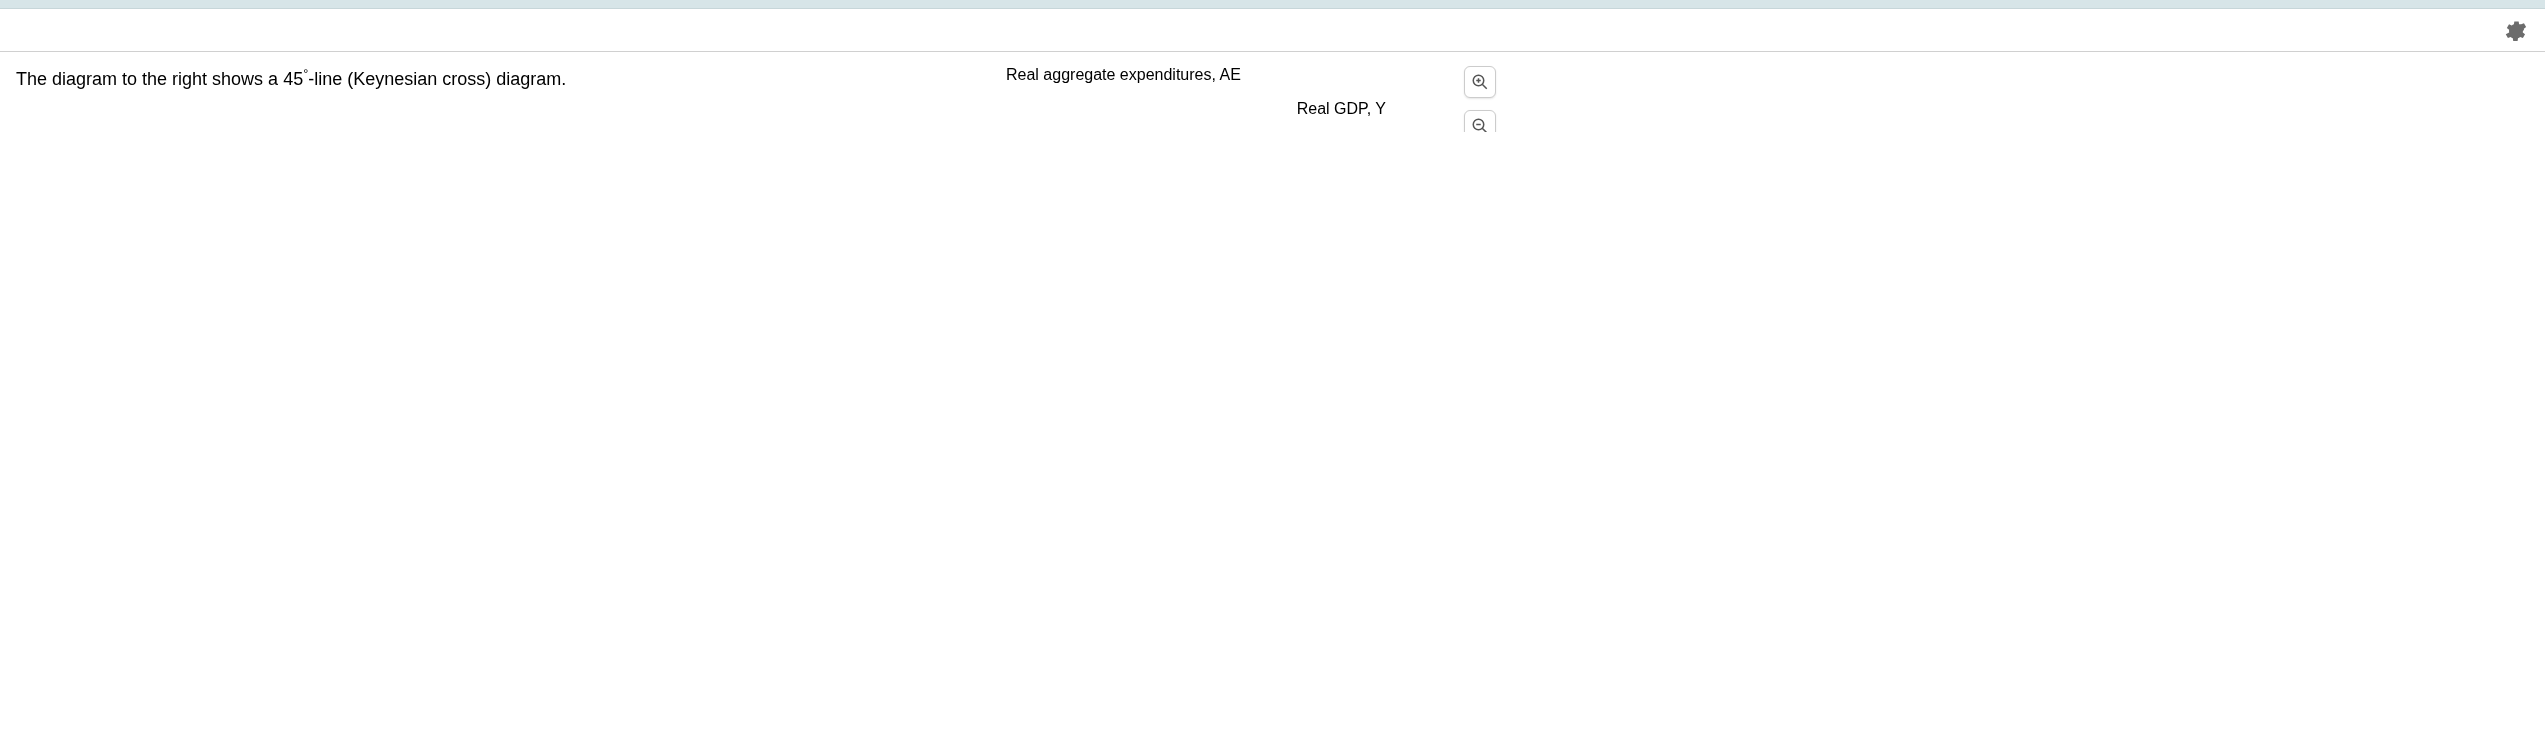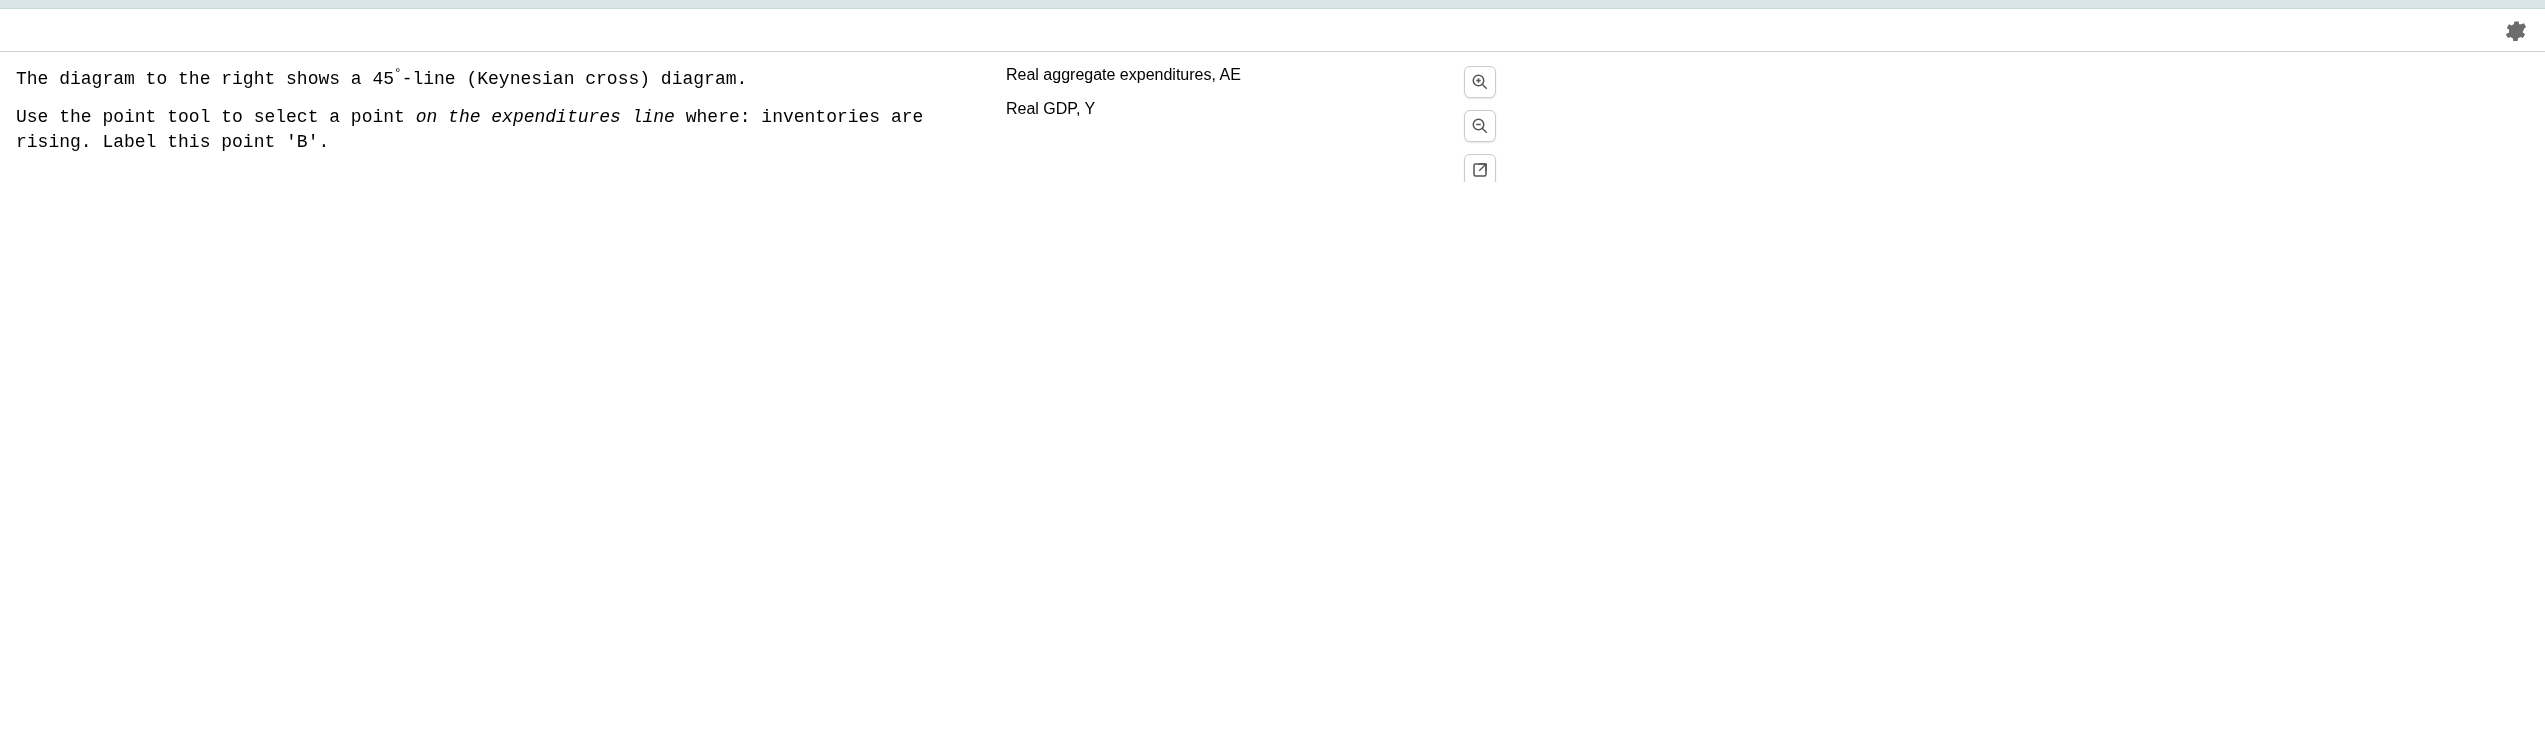--- a/index.html
+++ b/index.html
@@ -29,21 +29,20 @@
     cursor: pointer;
   }
   .content {
     display: flex;
     padding: 14px 16px;
   }
   .left-col {
     flex: 0 0 970px;
     font-size: 18px;
     line-height: 1.35;
-    font-family: Liberation Mono, monospace;
   }
   .left-col p { margin: 0 0 14px 0; }
   .sup { font-size: 0.7em; vertical-align: super; }
   .italic { font-style: italic; }
   .right-col {
     flex: 1;
     position: relative;
     display: flex;
     justify-content: flex-start;
     padding-left: 20px;
@@ -56,21 +55,21 @@
     font-size: 16px;
     margin-bottom: 16px;
   }
   .plot-box {
     position: relative;
     width: 380px;
     height: 380px;
     cursor: crosshair;
   }
   .x-label {
-    text-align: left;
+    text-align: right;
     font-size: 16px;
     margin-top: 2px;
     width: 380px;
   }
   .tools {
     position: absolute;
     top: 0;
     right: -60px;
     display: flex;
     flex-direction: column;
@@ -99,21 +98,20 @@
   <div class="gear" title="Settings">
     <svg viewBox="0 0 24 24" fill="#6c6c6c">
         <path d="M12 8.5A3.5 3.5 0 1 0 15.5 12 3.5 3.5 0 0 0 12 8.5Zm9.2 3.5a7.6 7.6 0 0 0-.1-1.2l2.1-1.6-2-3.4-2.5 1a7.3 7.3 0 0 0-2-.1l-.4-2.6h-4l-.4 2.6a7.3 7.3 0 0 0-2 1.1l-2.5-1-2 3.4 2.1 1.6a7.6 7.6 0 0 0 0 2.4L4.4 16l2 3.4 2.5-1a7.3 7.3 0 0 0 2 1.1l.4 2.6h4l.4-2.6a7.3 7.3 0 0 0 2-1.1l2.5 1 2-3.4-2.1-1.6a7.6 7.6 0 0 0 .1-1.4Z"></path>
       </svg>
   </div>
 </div>
 
 <div class="content">
   <div class="left-col">
     <p>The diagram to the right shows a 45<span class="sup">°</span>-line (Keynesian cross) diagram.</p>
-    <p>Use the point tool to select a point <span class="italic">on the expenditures line</span> where: inventories are rising. Label this point 'B'.</p>
   </div>
 
   <div class="right-col">
     <div class="chart-wrap">
       <div class="chart-title">Real aggregate expenditures, AE</div>
       <div class="x-label">Real GDP, Y</div>
 
       <div class="tools">
         <div class="tool-btn" title="Zoom in">
           <svg viewBox="0 0 24 24">

